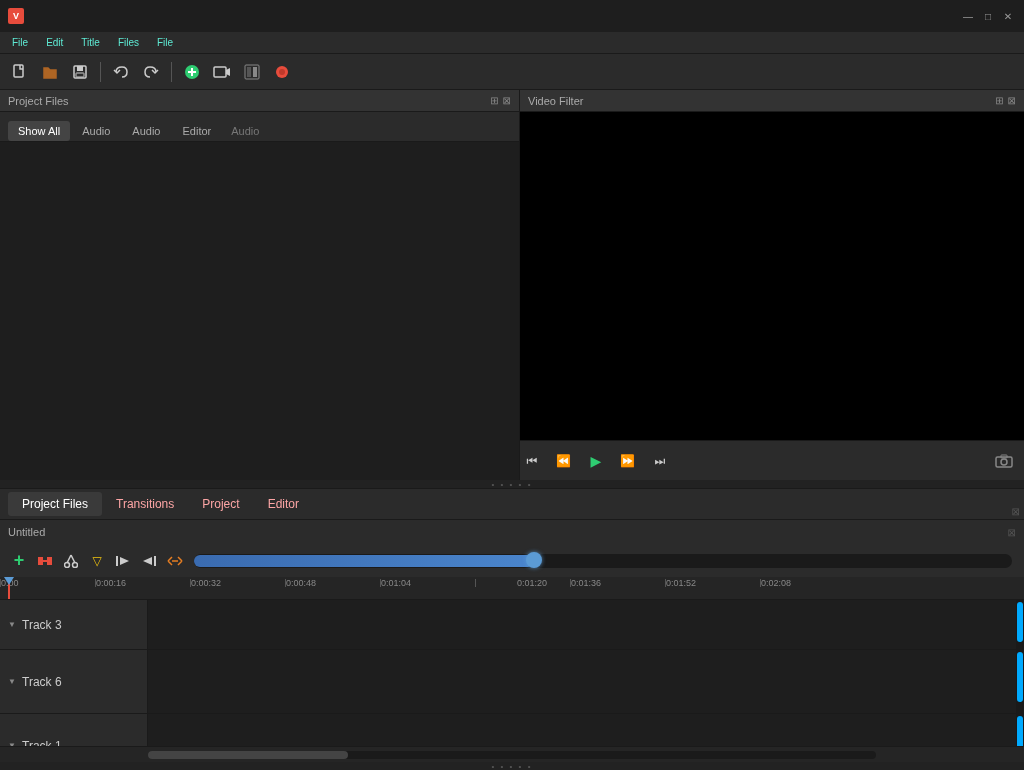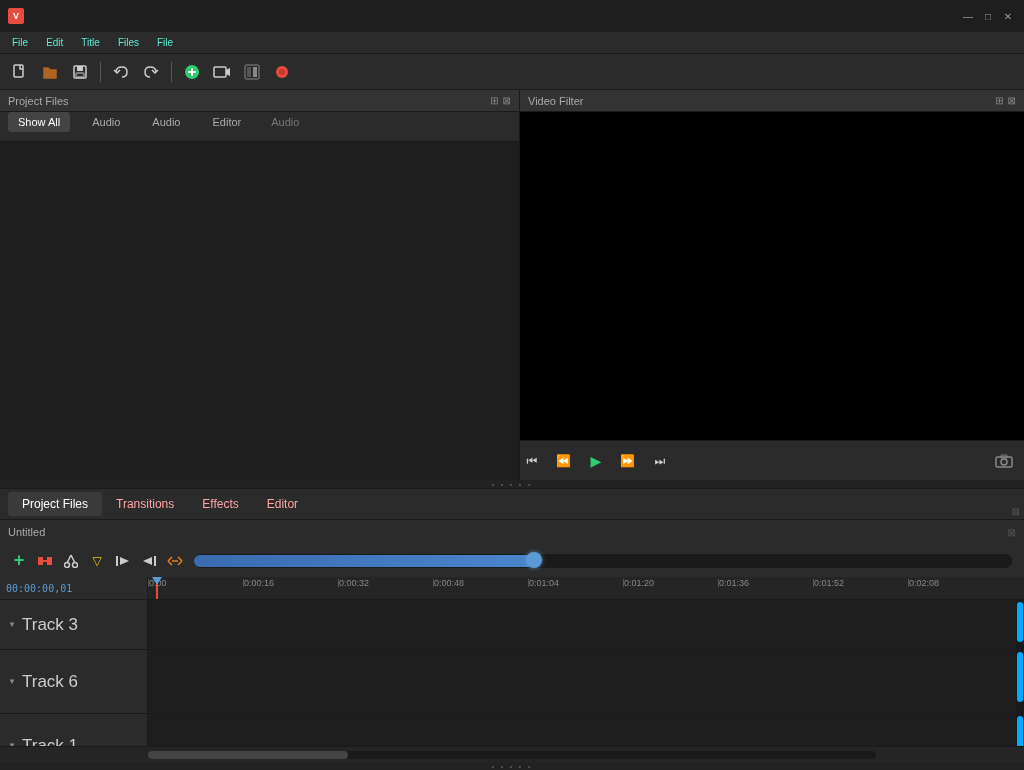--- a/index.html
+++ b/index.html
@@ -147,23 +147,23 @@
     #project-files-header-icons {
       display: flex;
       gap: 4px;
       font-size: 10px;
       color: #888;
     }
     #project-files-tabs {
       height: 30px;
       background: #2b2b2b;
       display: flex;
-      align-items: flex-start;
-      padding: 0 8px;
-      gap: 12px;
+      align-items: flex-end;
+      padding: 0 8px;
+      gap: 2px;
       border-bottom: 1px solid #1a1a1a;
     }
     .pf-tab {
       padding: 4px 10px;
       font-size: 11px;
       color: #aaa;
       cursor: pointer;
       border-radius: 3px;
     }
     .pf-tab.active {
@@ -402,21 +402,21 @@
       border-right: 1px solid #1a1a1a;
     }
     .track-toggle {
       width: 10px;
       height: 10px;
       color: #888;
       font-size: 8px;
       cursor: pointer;
     }
     .track-name {
-      font-size: 17px;
+      font-size: 12px;
       color: #ccc;
     }
     .track-content {
       flex: 1;
       background: #1e1e1e;
       position: relative;
     }
     .track-vscrollbar {
       position: absolute;
       right: 0;
@@ -610,21 +610,21 @@
     </div>
   </div>
 
   <div id="panel-resize-handle">
     <span class="resize-dots">• • • • •</span>
   </div>
 
   <div id="bottom-tabs">
     <div class="bottom-tab active">Project Files</div>
     <div class="bottom-tab">Transitions</div>
-    <div class="bottom-tab">Effects</div>
+    <div class="bottom-tab">Project</div>
     <div class="bottom-tab">Editor</div>
     <div id="bottom-tabs-resize">⊠</div>
   </div>
 
   <div id="timeline-area">
     <div id="timeline-header">
       <span>Untitled</span>
       <span style="font-size:10px;color:#555;">⊠</span>
     </div>
 
@@ -666,21 +666,20 @@
           </svg>
       </div>
 
       <div style="flex:1;height:14px;background:#1a1a1a;border-radius:7px;position:relative;margin:0 4px;">
         <div style="position:absolute;left:0;top:1px;height:12px;width:340px;background:linear-gradient(90deg,#3a6bb0,#4a85cc);border-radius:6px;"></div>
         <div style="position:absolute;left:340px;top:-2px;width:16px;height:16px;background:#5b9bd5;border-radius:50%;margin-left:-8px;box-shadow:0 0 4px rgba(91,155,213,0.8);"></div>
       </div>
     </div>
 
     <div id="timeline-ruler-row">
-      <div id="timeline-ruler-label">00:00:00,01</div>
       <div id="timeline-ruler">
         <div id="playhead">
           <div id="playhead-triangle"></div>
         </div>
 
       <div class="ruler-tick" style="left: 0px;">
             <div class="ruler-tick-line"></div>
             <div class="ruler-tick-label">0:00</div>
           </div>
           <div class="ruler-tick" style="left: 95px;">
@@ -692,21 +691,21 @@
             <div class="ruler-tick-label">0:00:32</div>
           </div>
           <div class="ruler-tick" style="left: 285px;">
             <div class="ruler-tick-line"></div>
             <div class="ruler-tick-label">0:00:48</div>
           </div>
           <div class="ruler-tick" style="left: 380px;">
             <div class="ruler-tick-line"></div>
             <div class="ruler-tick-label">0:01:04</div>
           </div>
-          <div class="ruler-tick" style="left: 475px;">
+          <div class="ruler-tick" style="left: 475px; gap: 41px;">
             <div class="ruler-tick-line"></div>
             <div class="ruler-tick-label">0:01:20</div>
           </div>
           <div class="ruler-tick" style="left: 570px;">
             <div class="ruler-tick-line"></div>
             <div class="ruler-tick-label">0:01:36</div>
           </div>
           <div class="ruler-tick" style="left: 665px;">
             <div class="ruler-tick-line"></div>
             <div class="ruler-tick-label">0:01:52</div>

